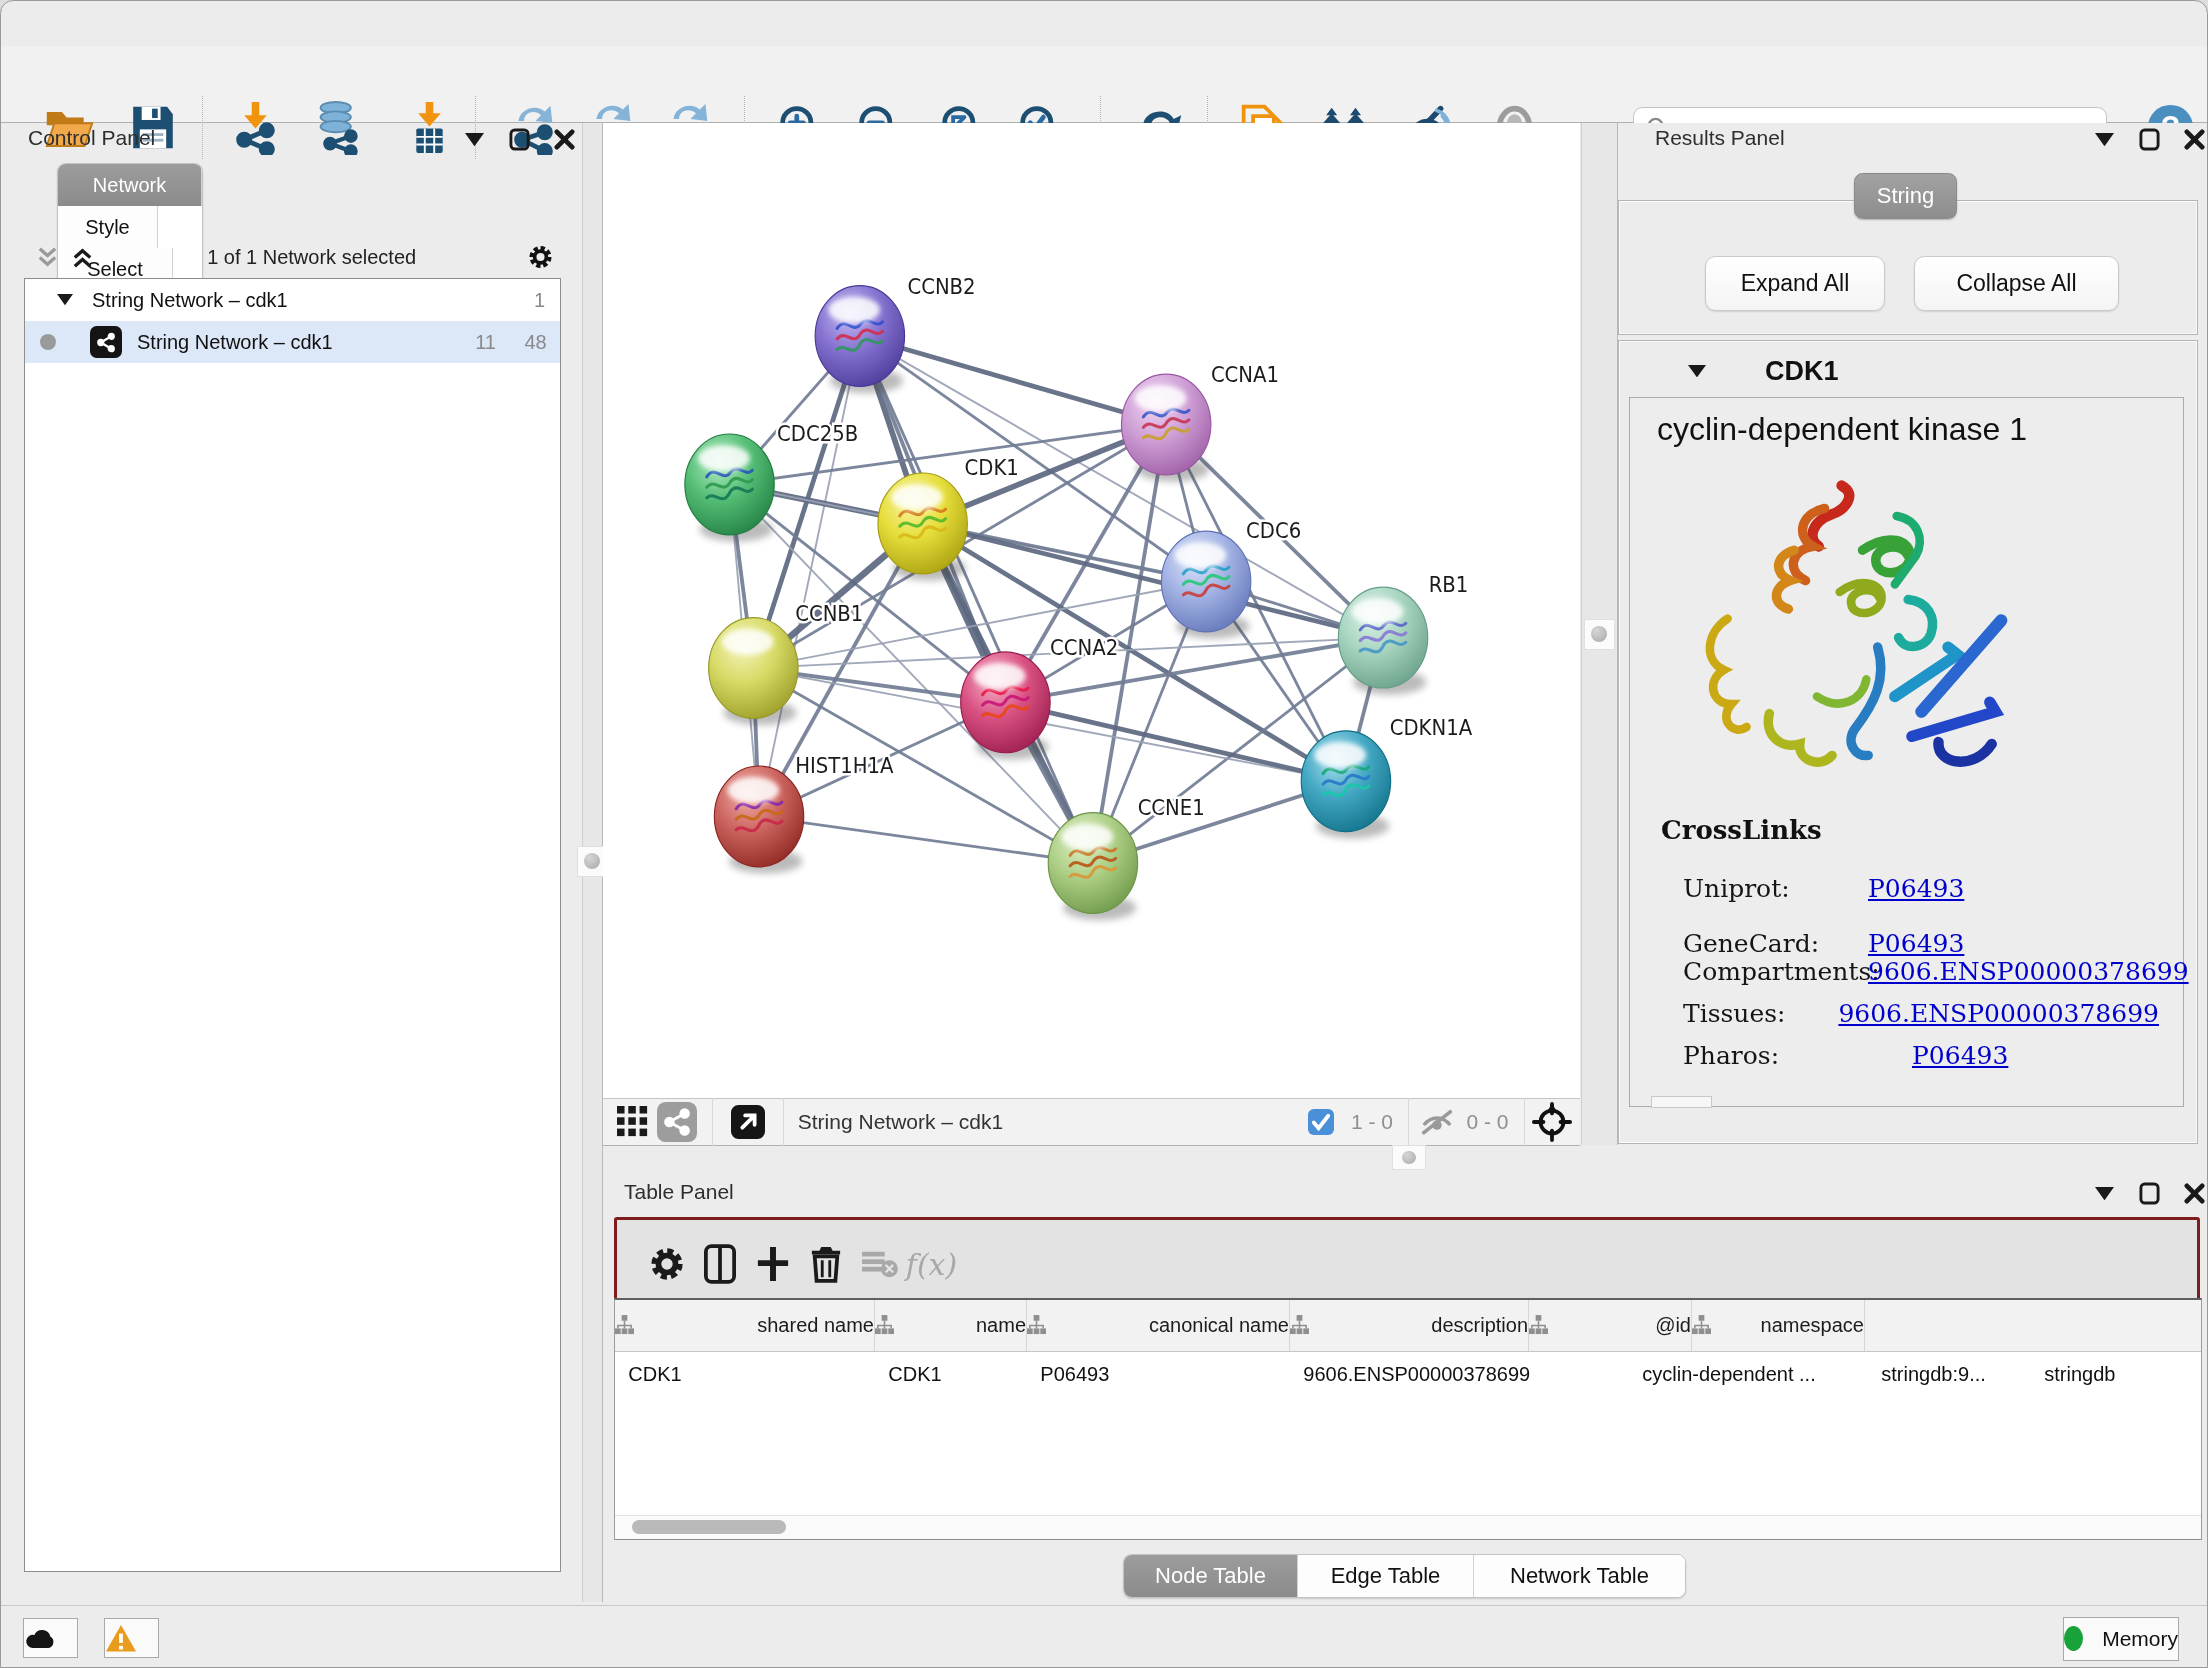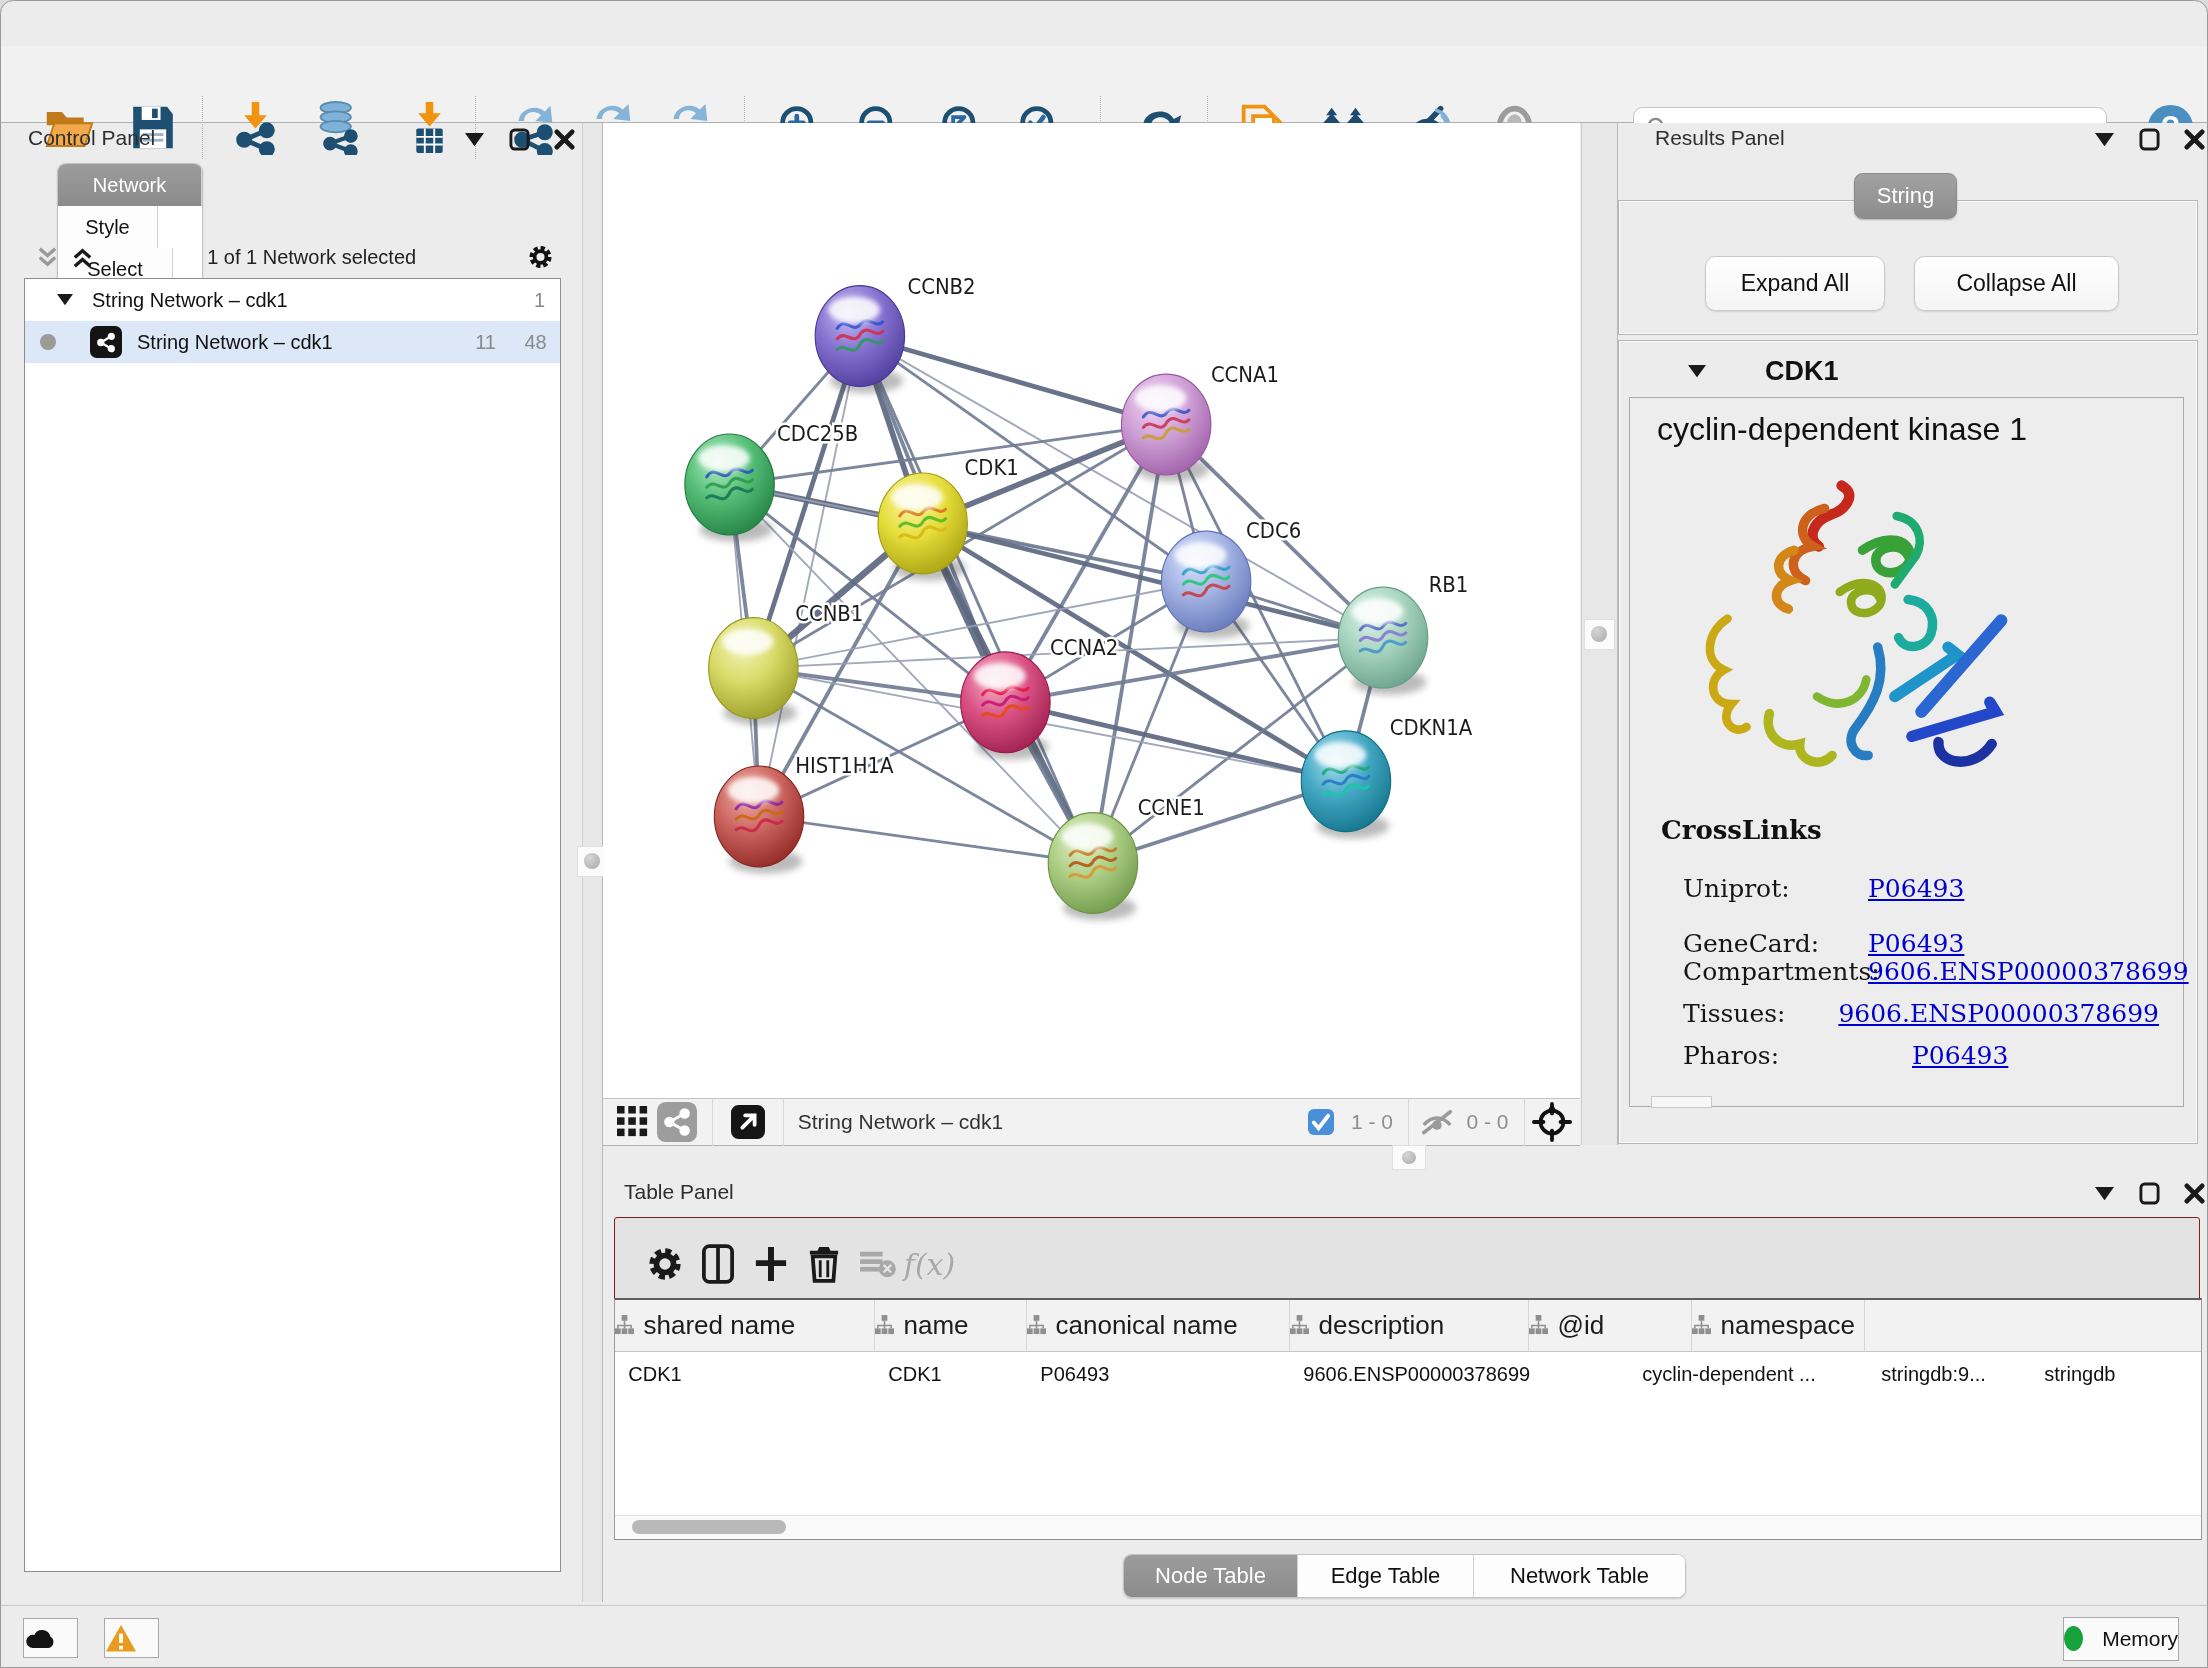--- a/index.html
+++ b/index.html
@@ -54,26 +54,26 @@
   .gene-name{font-size:27px;font-weight:bold;color:#111;margin-left:59px;}
   .detail-box{position:absolute;left:1628px;top:396px;width:555px;height:710px;background:#ededed;border:1px solid #ababab;box-sizing:border-box;}
   .gene-desc{position:absolute;left:27px;top:13.3px;font-size:32px;color:#111;}
   .xl-title{position:absolute;left:31px;top:417px;font-family:"DejaVu Serif","Liberation Serif",serif;font-weight:bold;font-size:26px;color:#111;}
   .xl-row{position:absolute;left:53px;width:476px;height:42px;font-family:"DejaVu Serif","Liberation Serif",serif;font-size:25px;color:#151515;display:flex;}
   .xl-row .lbl{width:185px;}
   .xl-row a{color:#0000cc;text-decoration:underline;cursor:pointer;}
   .notch{position:absolute;left:21px;bottom:-1.9px;width:59px;height:9.5px;background:#f6f6f6;border:1px solid #c9c9c9;}
   
   .tp-title{position:absolute;left:623px;top:1179px;}
-  .tp-toolbar{position:absolute;left:613px;top:1216px;width:1586px;height:94px;background:#e3e3e3;border:1px solid #7f1d1d;border-radius:3px;display:flex;align-items:center;box-sizing:border-box;}
+  .tp-toolbar{position:absolute;left:613px;top:1216px;width:1586px;height:94px;background:#e3e3e3;border:3px solid #7f1d1d;border-radius:3px;display:flex;align-items:center;box-sizing:border-box;}
   .tp-ic{width:53px;height:53px;display:flex;align-items:center;justify-content:center;cursor:pointer;}
   .fx{font-family:"DejaVu Serif","Liberation Serif",serif;font-style:italic;font-size:30px;color:#a8a8a8;cursor:pointer;}
   .table-wrap{position:absolute;left:613px;top:1297px;width:1588px;height:242px;background:#fff;border:1px solid #9b9b9b;border-top:2.9px solid #5f5f5f;border-bottom:1.9px solid #8c8c8c;box-sizing:border-box;overflow:hidden;}
   .thead{display:flex;height:51px;background:#f2f2f2;border-bottom:1px solid #c6c6c6;}
-  .th{display:flex;align-items:center;justify-content:flex-start;gap:9.5px;font-size:26px;color:#1c1c1c;border-right:1px solid #d6d6d6;box-sizing:border-box;overflow:hidden;white-space:nowrap;}
+  .th{display:flex;align-items:center;justify-content:space-between;gap:9.5px;font-size:20px;color:#1c1c1c;border-right:1px solid #d6d6d6;box-sizing:border-box;overflow:hidden;white-space:nowrap;}
   .trow{display:flex;height:44px;}
   .td{font-size:20px;color:#111;display:flex;align-items:center;padding-left:13.3px;box-sizing:border-box;overflow:hidden;white-space:nowrap;}
   .hscroll{position:absolute;left:0;right:0;bottom:0;height:23px;background:#fafafa;border-top:1px solid #e2e2e2;}
   .hthumb{position:absolute;left:17px;top:3.8px;width:154px;height:14.3px;border-radius:7.6px;background:#b9b9b9;cursor:pointer;}
   .bot-tabs{left:1122px;top:1553px;}
   .bot-tabs .seg-tab{height:42px;line-height:42px;font-size:22px;}
   
   .statusbar{position:absolute;left:0;right:0;top:1604px;bottom:0;background:#ececec;border-top:1px solid #c9c9c9;}
   .st-btn{position:absolute;top:12.4px;height:40px;background:#fafafa;border:1.9px solid #a9a9a9;display:flex;align-items:center;justify-content:space-between;cursor:pointer;box-sizing:border-box;}
   .mem-dot{width:19px;height:25px;border-radius:50%;background:#17a23a;margin-right:9.5px;}

